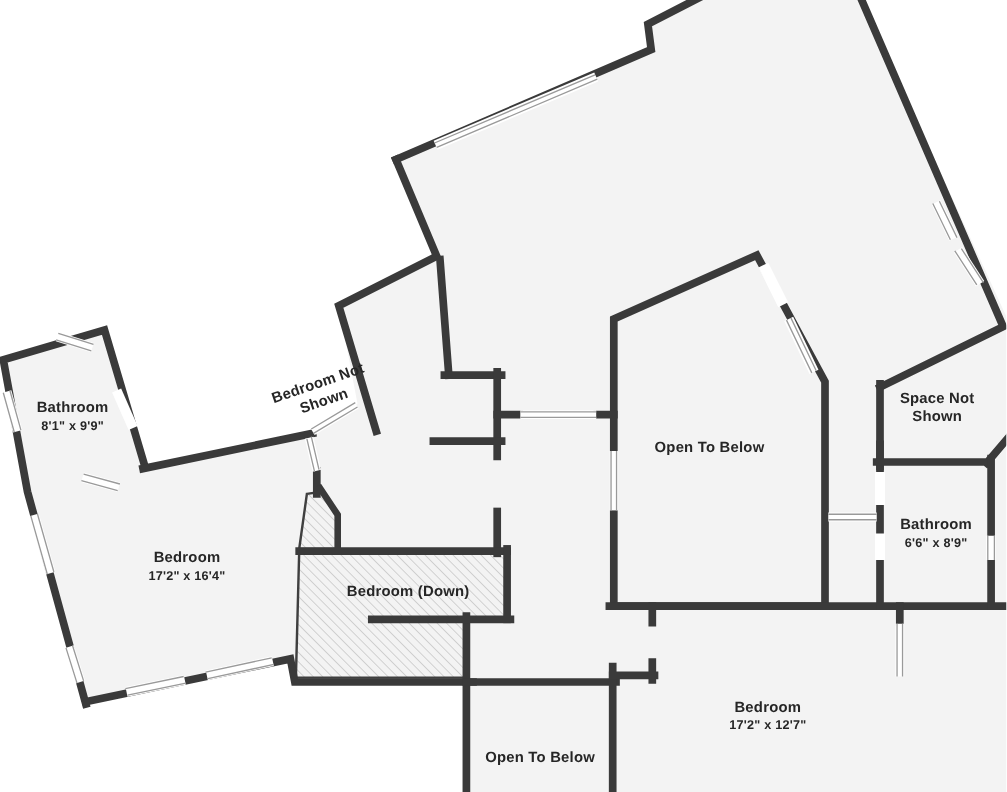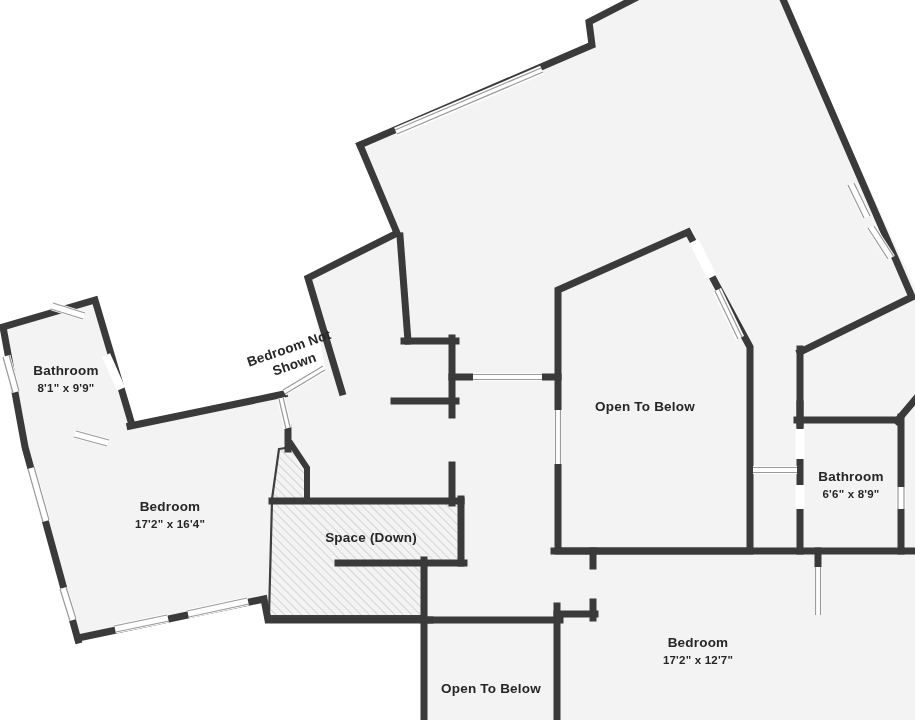--- a/index.html
+++ b/index.html
@@ -119,37 +119,40 @@
 
 <div class="room-label" style="left:66px;top:379px;">
   <div class="room-name">Bathroom</div>
   <div class="room-dims">8'1" x 9'9"</div>
 </div>
 
 <div class="room-label wrap rot" style="left:292px;top:357px;width:112px;">
   <div class="room-name">Bedroom Not Shown</div>
 </div>
 
+<div class="room-label wrap" style="left:852px;top:371px;width:92px;">
+  <div class="room-name">Space Not Shown</div>
+</div>
 
 <div class="room-label" style="left:645px;top:407px;">
   <div class="room-name">Open To Below</div>
 </div>
 
 <div class="room-label" style="left:851px;top:485px;">
   <div class="room-name">Bathroom</div>
   <div class="room-dims">6'6" x 8'9"</div>
 </div>
 
 <div class="room-label" style="left:170px;top:515px;">
   <div class="room-name">Bedroom</div>
   <div class="room-dims">17'2" x 16'4"</div>
 </div>
 
 <div class="room-label" style="left:371px;top:538px;">
-  <div class="room-name">Space (Down)</div>
+  <div class="room-name">Bedroom (Down)</div>
 </div>
 
 <div class="room-label" style="left:698px;top:651px;">
   <div class="room-name">Bedroom</div>
   <div class="room-dims">17'2" x 12'7"</div>
 </div>
 
 <div class="room-label" style="left:491px;top:689px;">
   <div class="room-name">Open To Below</div>
 </div>

